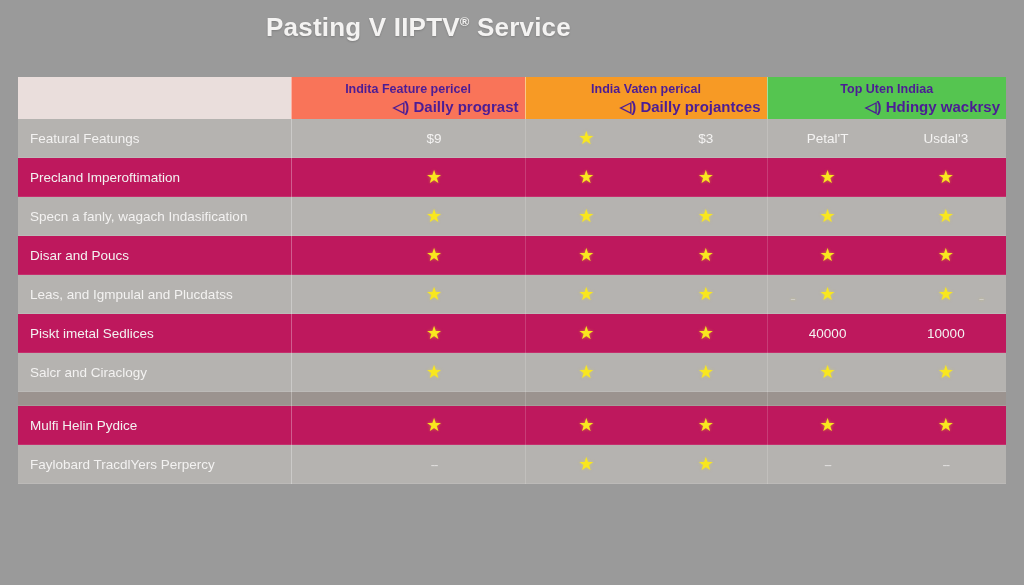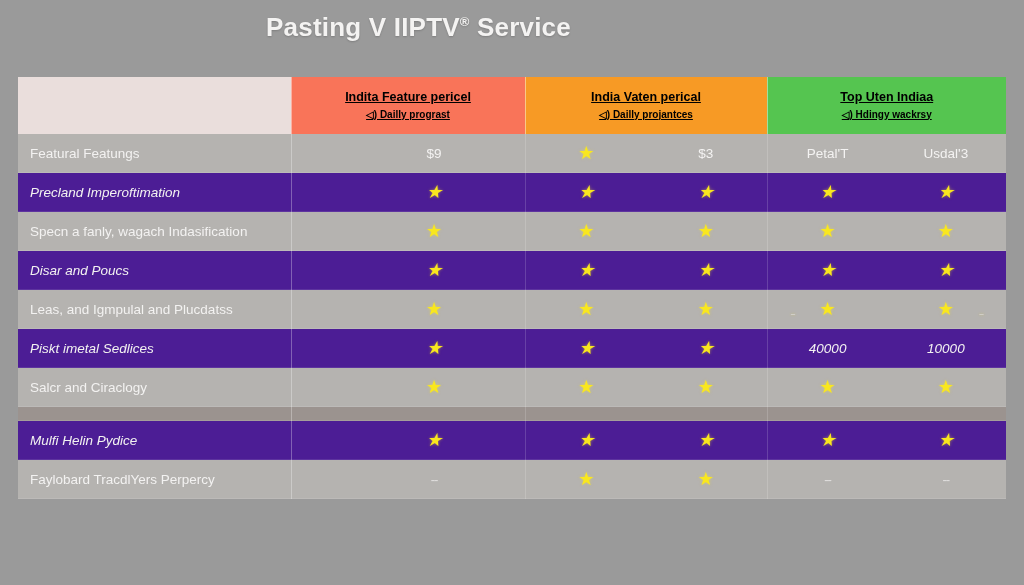--- a/index.html
+++ b/index.html
@@ -38,53 +38,53 @@
     position: absolute;
     left: 18px;
     top: 77px;
     width: 988px;
     border-collapse: collapse;
     table-layout: fixed;
   }
 
   
   .hdr-cell {
-    height: 57px;
+    height: 42px;
     vertical-align: middle;
     text-align: center;
-    color: #000000;
+    color: #4c1d95;
     padding: 0 6px;
     box-sizing: border-box;
     border-right: 1px solid rgba(255,255,255,0.45);
-    text-decoration: underline;
   }
   .hdr-cell:last-child { border-right: none; margin-left: 23px; }
   .hdr-blank  { background: #eadedc; }
   .hdr-red    { background: #f97459; }
   .hdr-orange { background: #f79a25; }
   .hdr-green  { background: #55c550; }
 
   .hdr-line1 {
     font-size: 12.5px;
     font-weight: bold;
     line-height: 16px;
     display: block;
   }
   .hdr-line2 {
-    font-size: 10px;
+    font-size: 15px;
     font-weight: bold;
     line-height: 16px;
     display: block;
     margin-top: 2px;
+    text-align: right;
   }
 
   
   tbody tr { height: 36px; }
   tbody tr.row-light td { background: #b5b3b0; }
-  tbody tr.row-dark  td { background: #4c1d95; font-style: italic; }
+  tbody tr.row-dark  td { background: #be185d; }
   tbody tr.row-spacer { height: 14px; }
   tbody tr.row-spacer td { background: #9b938f; }
 
   td.cell {
     vertical-align: middle;
     box-sizing: border-box;
     border-right: 1px solid rgba(255,255,255,0.16);
     border-bottom: 1px solid rgba(255,255,255,0.10);
     padding: 1px;
   }

